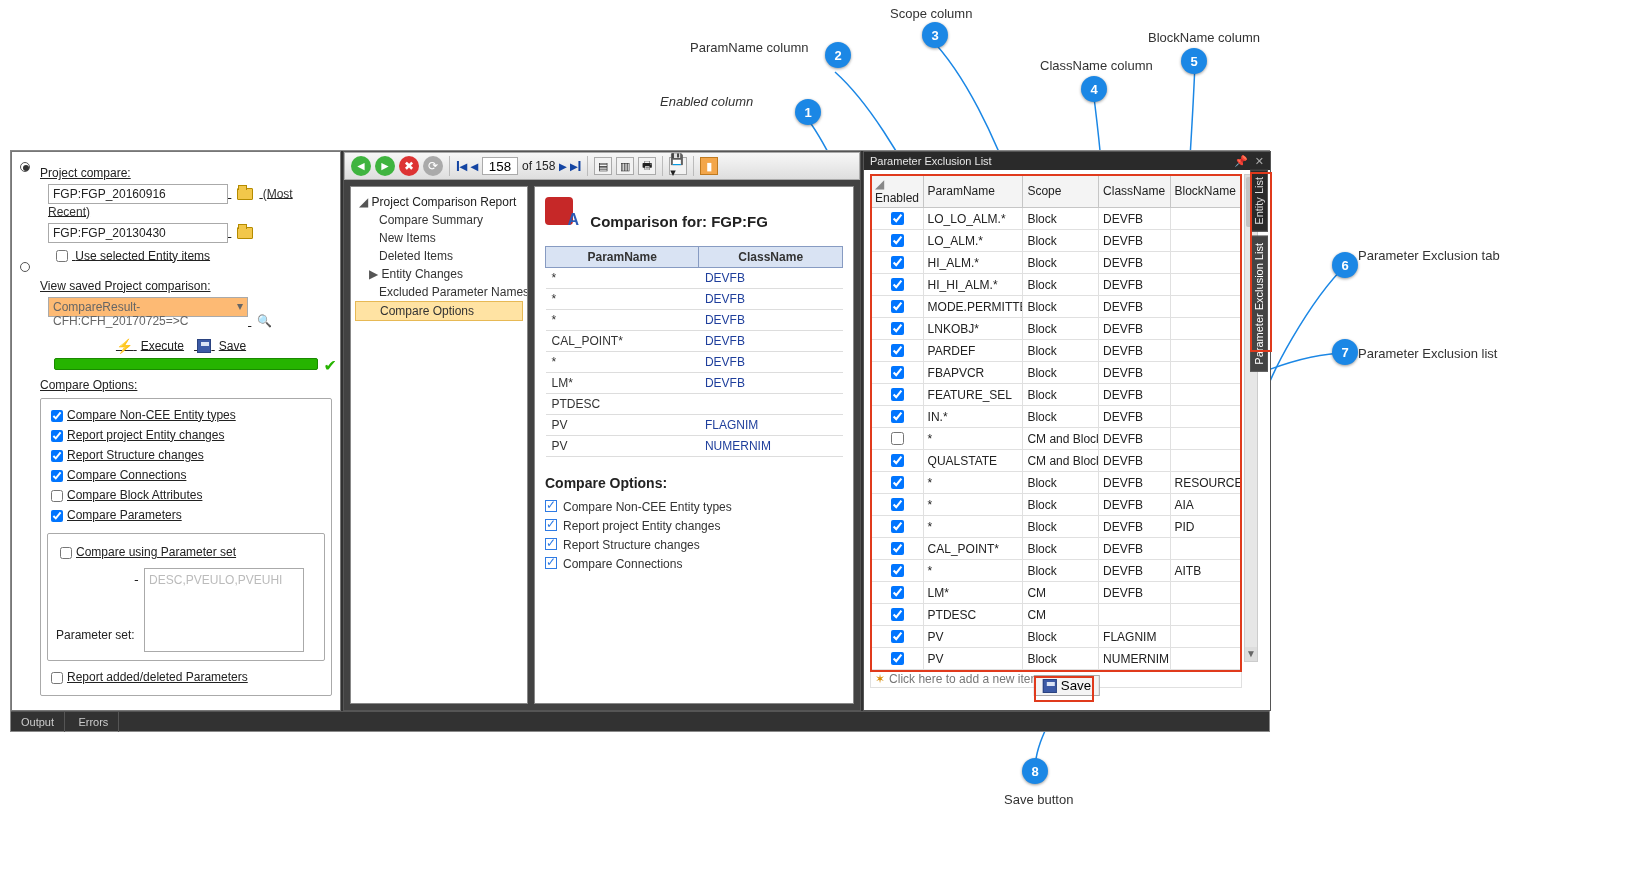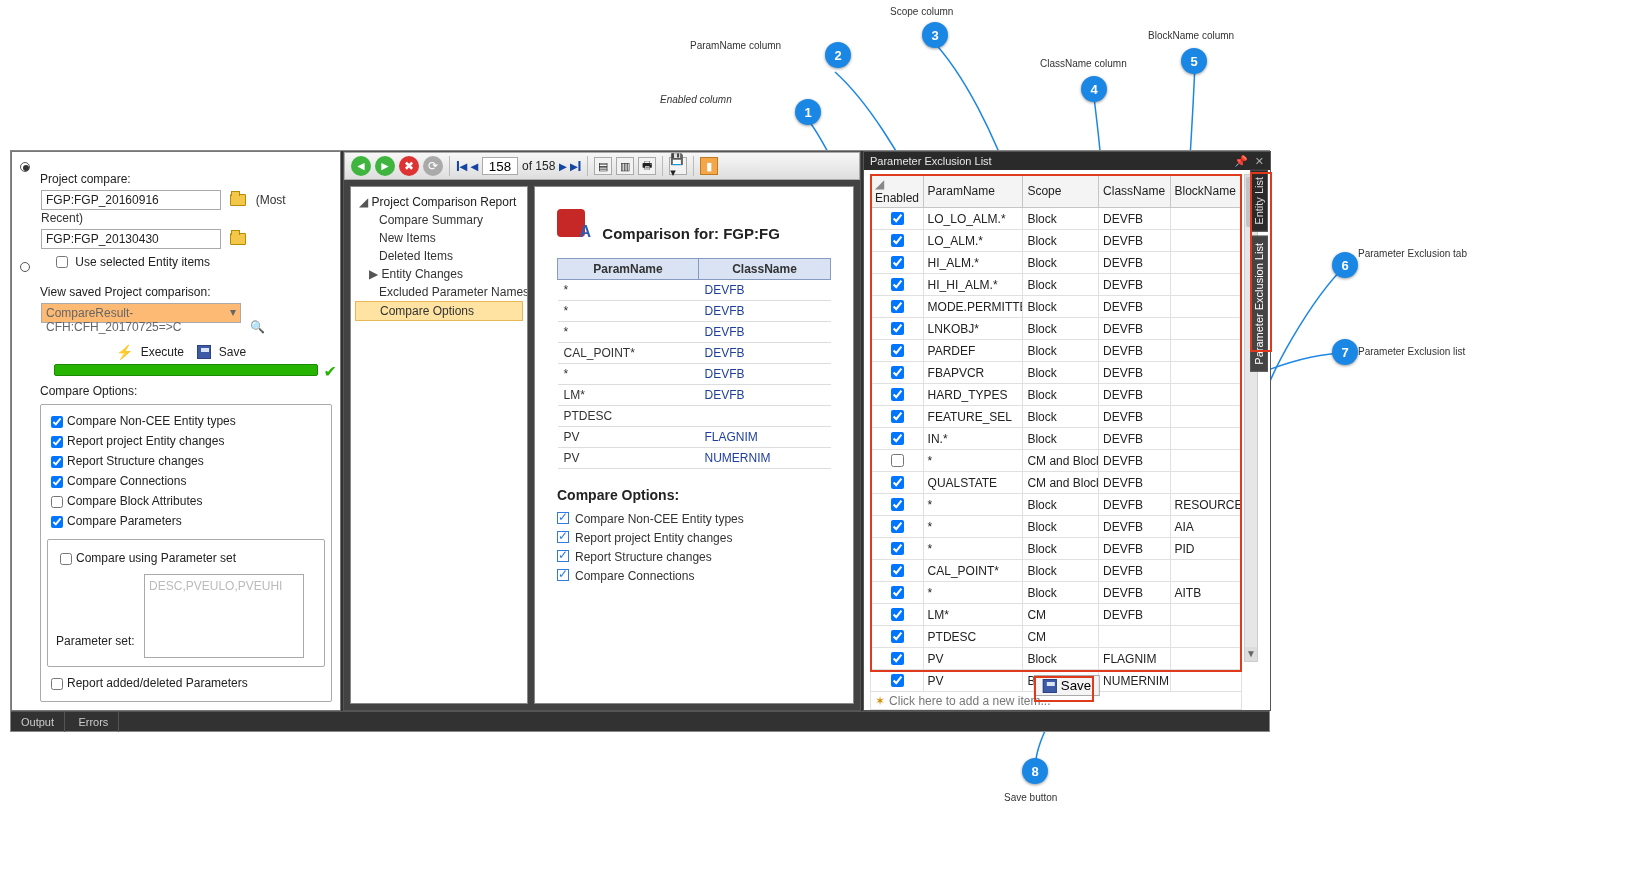--- a/index.html
+++ b/index.html
@@ -11,24 +11,24 @@
   .app {
     position:absolute; left:10px; top:150px; width:1260px; height:582px;
     background:#323232; border:1px solid #888;
   }
 
   
   .left-panel {
     position:absolute; left:0; top:0; width:330px; height:560px;
     background:#fff; border:1px solid #777;
   }
-  .left-inner { padding:12px 8px 6px 28px; }
+  .left-inner { padding:6px 8px 6px 28px;text-decoration:underline; }
   .radio-dot { display:inline-block; width:10px; height:10px; border:1px solid #555; border-radius:50%; background:#fff; vertical-align:middle; margin-right:6px; position:absolute; left:8px; }
   .radio-dot.sel::after { content:""; display:block; width:6px; height:6px; background:#333; border-radius:50%; margin:2px; }
-  .field-row { margin:4px 1px; }
+  .field-row { margin:4px 8px; }
   .text-input {
     width:180px; height:20px; border:1px solid #aaa; background:#fff;
     padding:2px 4px; display:inline-block; vertical-align:middle;
   }
   .folder-ico { display:inline-block; width:16px; height:12px; background:#f2c74a; border:1px solid #b58b00; border-radius:1px; margin:0 6px; vertical-align:middle; position:relative; }
   .folder-ico::before { content:""; position:absolute; left:0; top:-4px; width:7px; height:4px; background:#f2c74a; border:1px solid #b58b00; border-bottom:none; }
   .most-recent { color:#333; vertical-align:middle; }
   .cb { width:12px; height:12px; vertical-align:middle; margin-right:4px; }
   .label-txt { vertical-align:middle; }
   .section-title { margin:8px 0 4px 0; }
@@ -79,21 +79,21 @@
     width:178px; background:#fff; border:1px solid #888; padding:6px 4px;
     overflow:hidden;
   }
   .tree-item { padding:2px 4px 2px 14px; cursor:default; white-space:nowrap; }
   .tree-root { padding-left:4px; font-weight:normal; }
   .tree-sub  { padding-left:24px; color:#333; }
   .tree-root::before { content:"◢ "; color:#555; }
   .tree-branch::before { content:"▶ "; color:#555; }
   .tree-sel { background:#ffe3a3; border:1px solid #e7b955; }
   .report {
-    flex:1; background:#fff; border:1px solid #888; padding:22px; overflow:hidden;
+    flex:1; background:#fff; border:1px solid #888; padding:10px; overflow:hidden;
   }
   .report-logo { width:28px; height:28px; display:inline-block; background:#c62828; border-radius:4px; position:relative; margin-right:14px; }
   .report-logo::after { content:"A"; position:absolute; right:-6px; bottom:-4px; color:#2b5bb5; font-weight:bold; font-size:16px; }
   .report-title { font-weight:bold; font-size:15px; display:inline-block; vertical-align:middle; }
   .rpt-table { width:100%; border-collapse:collapse; margin-top:16px; }
   .rpt-table th { background:#d9e3f3; border:1px solid #879bc2; padding:3px 6px; font-weight:bold; color:#333; }
   .rpt-table td { border-bottom:1px solid #ddd; padding:3px 6px; color:#1f3f9c; }
   .rpt-table td.pn { color:#333; }
   .co-head { font-weight:bold; font-size:14px; margin:18px 0 8px; }
   .co-opt { margin:4px 0; color:#333; }
@@ -153,21 +153,21 @@
   .statusbar {
     position:absolute; left:0; bottom:0; right:0; height:20px;
     background:#323232; border-top:1px solid #555;
   }
   .statusbar .tab {
     display:inline-block; color:#ccc; padding:2px 10px; height:20px; line-height:16px;
     border-right:1px solid #555; font-size:11px;
   }
 
   
-  .callout-label { position:absolute; font-size:10px; color:#333; white-space:nowrap; }
+  .callout-label { position:absolute; font-size:13px; color:#333; white-space:nowrap; }
   .bubble {
     position:absolute; width:26px; height:26px; border-radius:13px;
     background:#1b87e5; color:#fff; font-weight:bold; font-size:13px;
     display:flex; align-items:center; justify-content:center;
     box-shadow:0 1px 3px rgba(0,0,0,.4);
   }
   svg.lines { position:absolute; left:0; top:0; width:1648px; height:882px; pointer-events:none; }
   svg.lines path { stroke:#1b87e5; stroke-width:1.5; fill:none; }
 
 </style>
@@ -443,27 +443,20 @@
               </tr>
               <tr>
                 <td class="cbcell"><input type="checkbox" checked="" style=""></td>
                 <td>FBAPVCR</td>
                 <td>Block</td>
                 <td>DEVFB</td>
                 <td></td>
               </tr>
               <tr>
                 <td class="cbcell"><input type="checkbox" checked="" style=""></td>
-                <td>HARD_TYPES</td>
-                <td>Block</td>
-                <td>DEVFB</td>
-                <td></td>
-              </tr>
-              <tr>
-                <td class="cbcell"><input type="checkbox" checked="" style=""></td>
                 <td>FEATURE_SEL</td>
                 <td>Block</td>
                 <td>DEVFB</td>
                 <td></td>
               </tr>
               <tr>
                 <td class="cbcell"><input type="checkbox" checked="" style=""></td>
                 <td>IN.*</td>
                 <td>Block</td>
                 <td>DEVFB</td>

